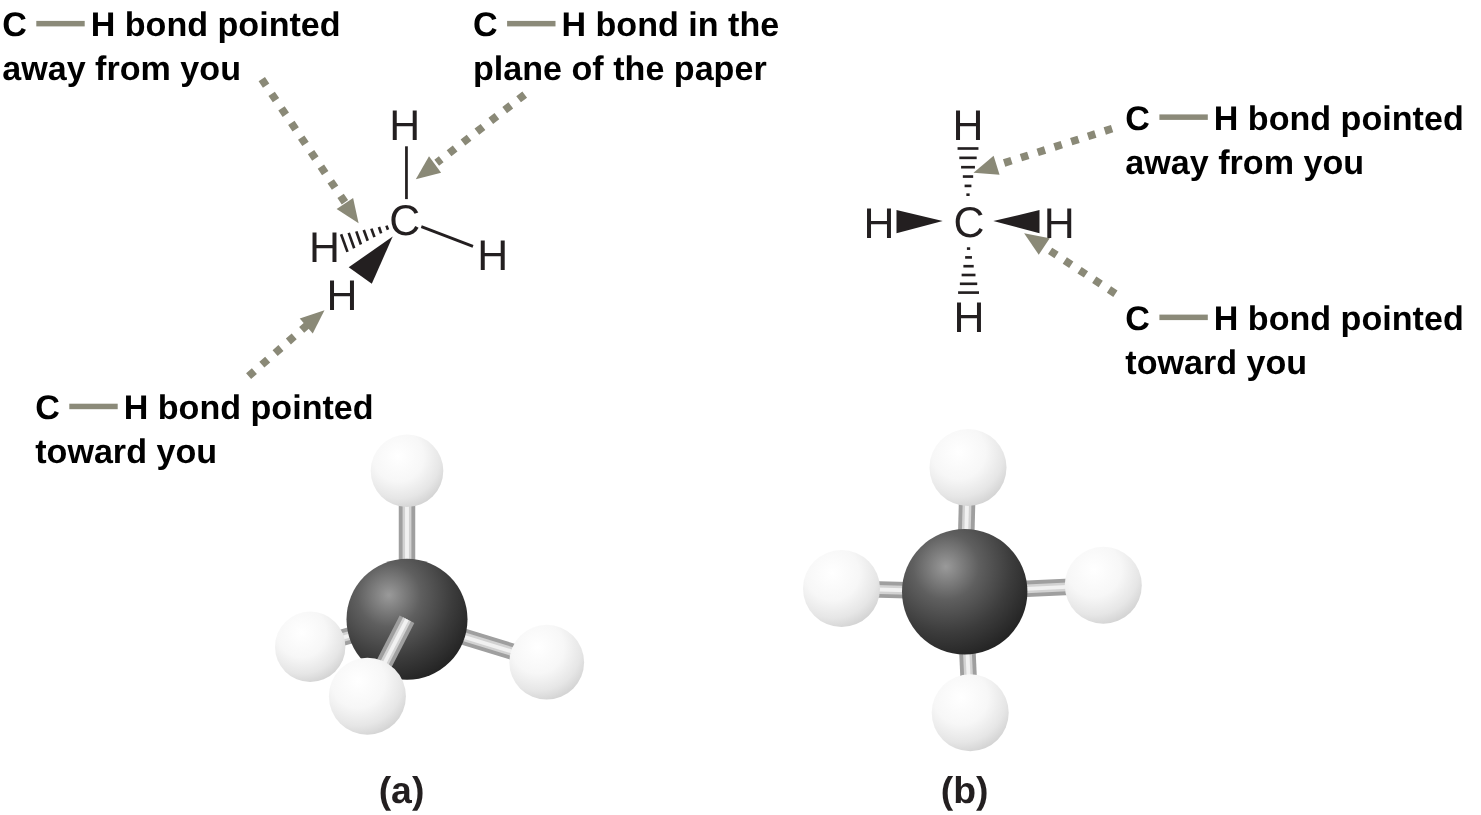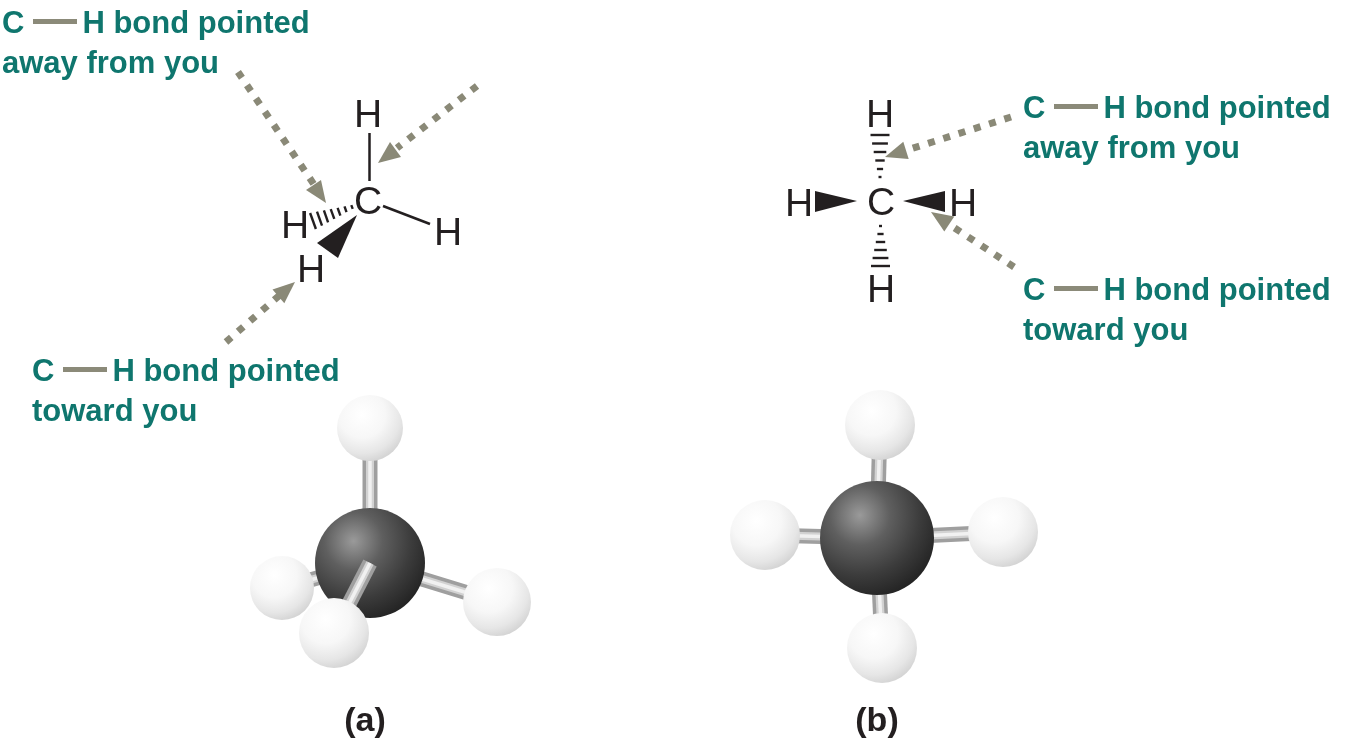--- a/index.html
+++ b/index.html
@@ -6,21 +6,21 @@
   #figure{
     position:relative;
     width:1346px;height:741px;
     background:#ffffff;
     font-family:"Liberation Sans", sans-serif;
     overflow:hidden;
   }
   svg{position:absolute;left:0;top:0;}
   .ann{
     position:absolute;
-    color:#0f766e;
+    color:#000000;
     font-weight:bold;
     font-size:31px;
     line-height:40px;
     white-space:nowrap;
     letter-spacing:0px;
   }
   .bond-dash{
     display:inline-block;
     width:44px;height:5px;
     background:#8b8a79;
@@ -192,20 +192,24 @@
       <circle cx="882" cy="648" r="35" fill="url(#gH)"></circle>
       <circle cx="877" cy="538" r="57" fill="url(#gC)"></circle>
     </g>
   </svg>
 
   <div class="ann" style="left:2px;top:3px;">
     <div><span>C</span><span class="bond-dash"></span><span>H bond pointed</span></div>
     <div>away from you</div>
   </div>
 
+  <div class="ann" style="left:430px;top:3px;">
+    <div><span>C</span><span class="bond-dash"></span><span>H bond in the</span></div>
+    <div>plane of the paper</div>
+  </div>
 
   <div class="ann" style="left:32px;top:351px;">
     <div><span>C</span><span class="bond-dash"></span><span>H bond pointed</span></div>
     <div>toward you</div>
   </div>
 
   <div class="ann" style="left:1023px;top:88px;">
     <div><span>C</span><span class="bond-dash"></span><span>H bond pointed</span></div>
     <div>away from you</div>
   </div>

